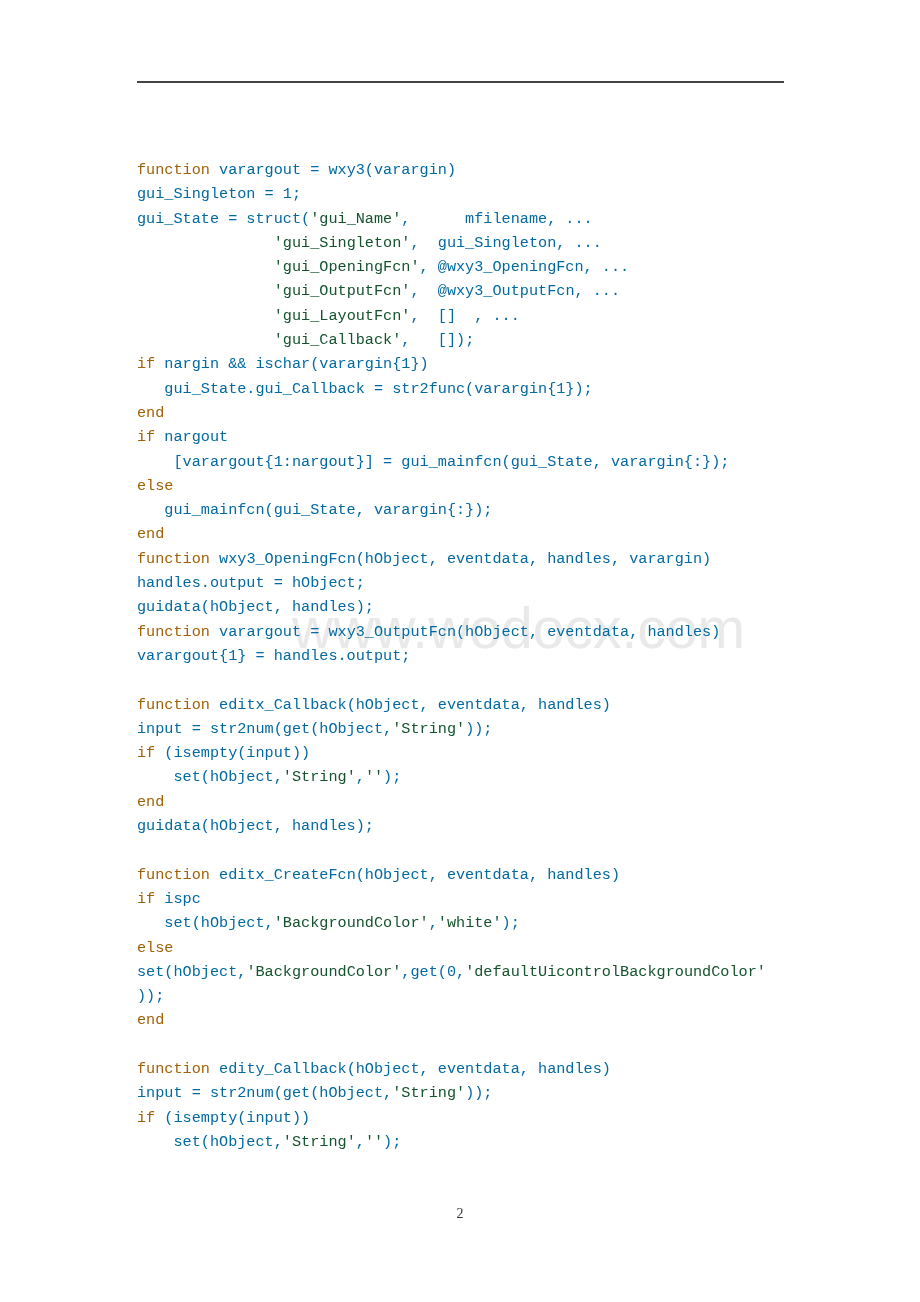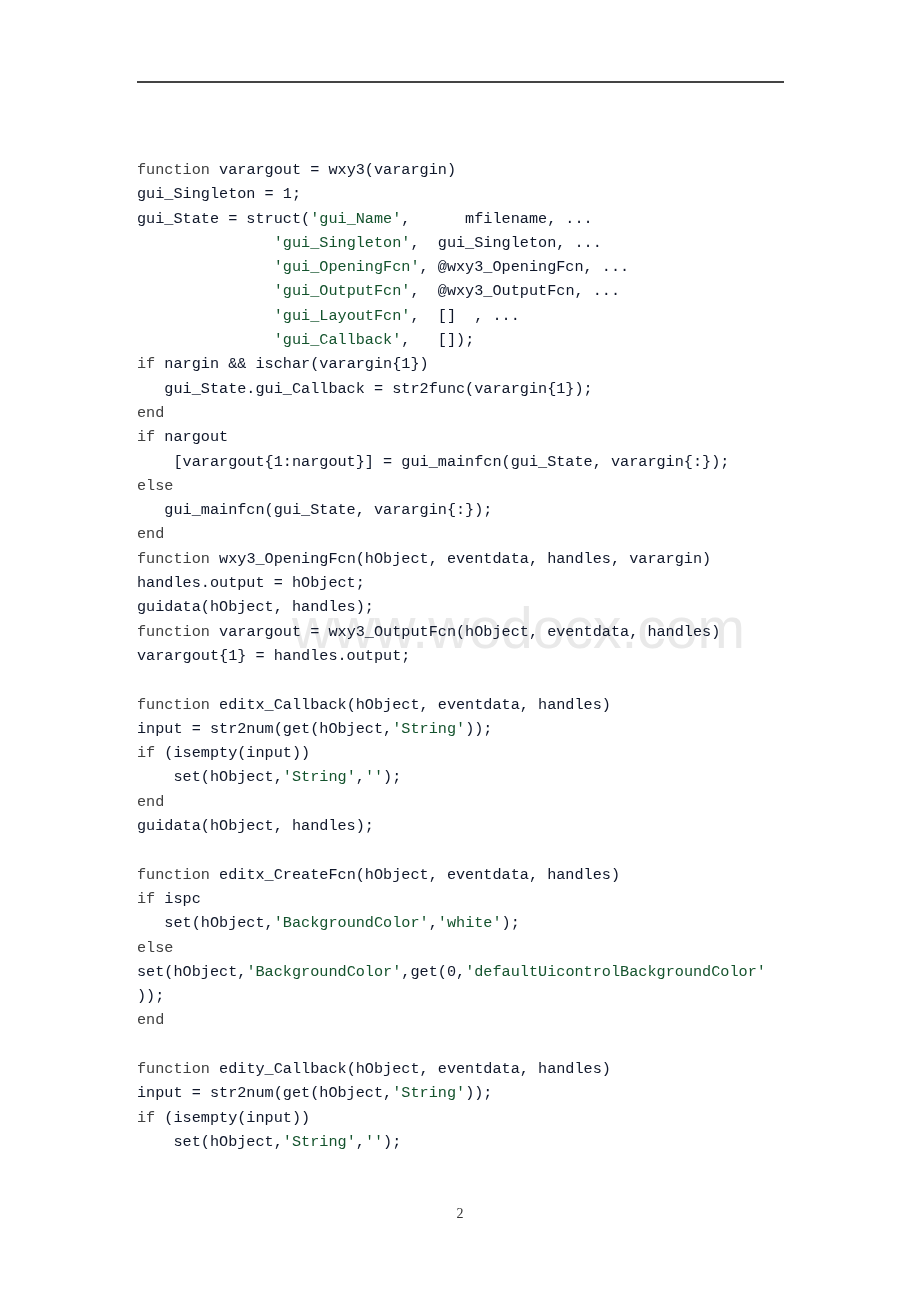--- a/index.html
+++ b/index.html
@@ -69,23 +69,23 @@
     margin: 0;
   }
   .code-line {
     white-space: pre;
     height: 24.3px;
     font-family: "Liberation Mono", monospace;
     font-size: 15.2px;
     line-height: 24.3px;
     color: #1a1a1a;
   }
-  .kw   { color: #404040; }
+  .kw   { color: #a16207; }
   .str  { color: #14532d; }
-  .plain{ color: #0f172a; margin-top: 20px; }
+  .plain{ color: #0369a1; margin-top: 20px; }
   .blank { height: 24.3px; }
   
   .page-number {
     position: absolute;
     left: 0;
     top: 1206px;
     width: 920px;
     text-align: center;
     font-family: "Liberation Serif", serif;
     font-size: 14px;

